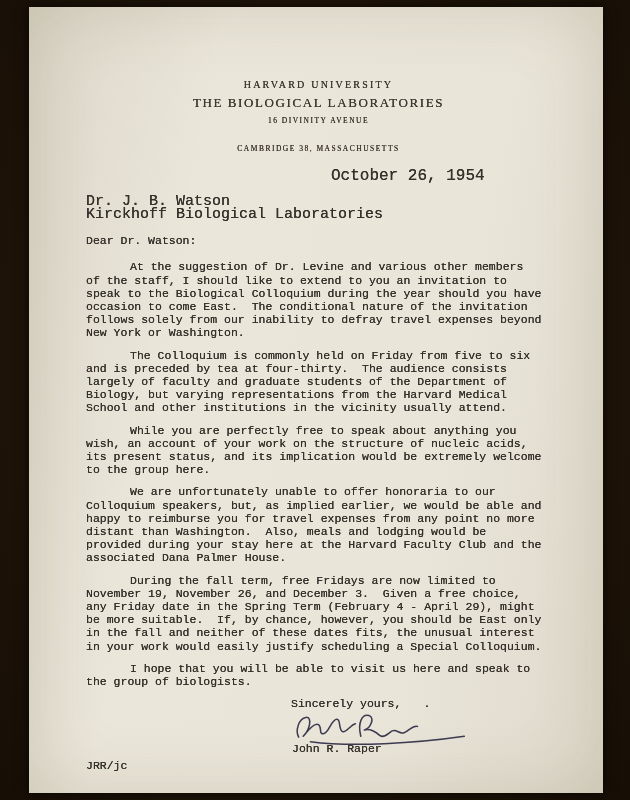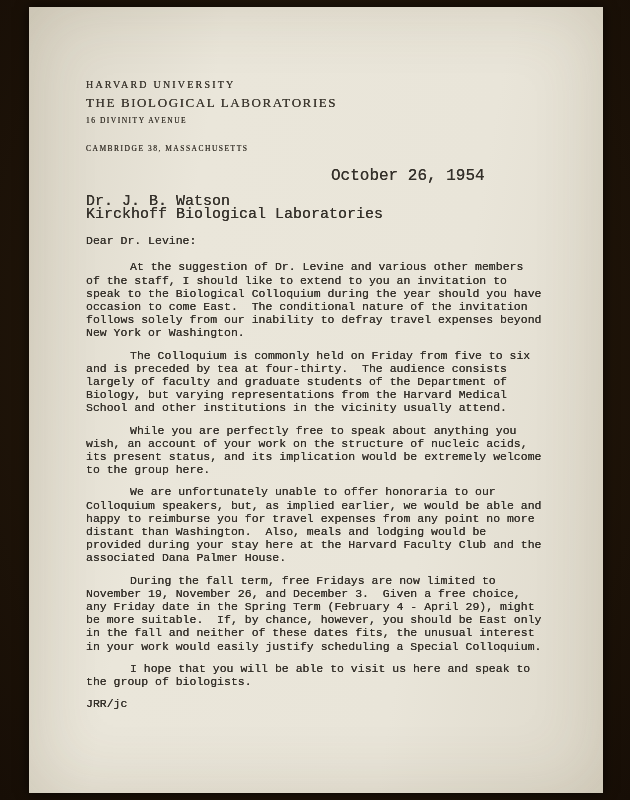--- a/index.html
+++ b/index.html
@@ -17,21 +17,21 @@
   .paper {
     position: absolute; left: 29px; top: 7px; width: 574px; height: 786px;
     box-sizing: border-box;
     padding: 72px 52px 0 57px;
     background: linear-gradient(100deg, #dbd6c8 0%, #eae6da 28%, #e9e5d9 68%, #ded9cb 100%);
     box-shadow: 0 0 12px rgba(0,0,0,0.7), inset 0 0 70px rgba(92,72,40,0.16);
     color: var(--ink, #34302a);
     text-shadow: 0 0 0.4px currentColor;
   }
   .letterhead {
-    text-align: left;
+    text-align: center;
     font-family: "Liberation Serif", "DejaVu Serif", serif;
     color: #3d3830;
   }
   .lh-university { font-size: 10px; letter-spacing: 2.2px; }
   .lh-dept { font-size: 13px; letter-spacing: 1.6px; margin-top: 5px; }
   .lh-small { font-size: 7.5px; letter-spacing: 1.5px; margin-top: 5px; }
   .lh-small + .lh-small { margin-top: 19px; }
   .date { margin: 14px 0 0 245px; font-size: 16px; }
   .recipient { margin-top: 10px; font-size: 15px; line-height: 13.2px; }
   .salutation { margin-top: 13px; font-size: 11.5px; }
@@ -65,28 +65,41 @@
       <div class="lh-small">CAMBRIDGE 38, MASSACHUSETTS</div>
     </header>
 
     <div class="date">October 26, 1954</div>
 
     <div class="recipient">
       <div>Dr. J. B. Watson</div>
       <div>Kirckhoff Biological Laboratories</div>
     </div>
 
-    <div class="salutation">Dear Dr. Levine:</div>
+    <div class="salutation">Dear Dr. Watson:</div>
 
     <div class="body">
       <p>At the suggestion of Dr. Levine and various other members of the staff, I should like to extend to you an invitation to speak to the Biological Colloquium during the year should you have occasion to come East.  The conditional nature of the invitation follows solely from our inability to defray travel expenses beyond New York or Washington.</p>
       <p>The Colloquium is commonly held on Friday from five to six and is preceded by tea at four-thirty.  The audience consists largely of faculty and graduate students of the Department of Biology, but varying representations from the Harvard Medical School and other institutions in the vicinity usually attend.</p>
       <p>While you are perfectly free to speak about anything you wish, an account of your work on the structure of nucleic acids, its present status, and its implication would be extremely welcome to the group here.</p>
       <p>We are unfortunately unable to offer honoraria to our Colloquium speakers, but, as implied earlier, we would be able and happy to reimburse you for travel expenses from any point no more distant than Washington.  Also, meals and lodging would be provided during your stay here at the Harvard Faculty Club and the associated Dana Palmer House.</p>
       <p>During the fall term, free Fridays are now limited to November 19, November 26, and December 3.  Given a free choice, any Friday date in the Spring Term (February 4 - April 29), might be more suitable.  If, by chance, however, you should be East only in the fall and neither of these dates fits, the unusual interest in your work would easily justify scheduling a Special Colloquium.</p>
       <p>I hope that you will be able to visit us here and speak to the group of biologists.</p>
     </div>
 
+    <div class="closing">
+      <div class="sincerely-row">
+        <span>Sincerely yours,</span><span class="stray">.</span>
+      </div>
+      <div class="signature">
+        <svg width="200" height="36" viewBox="0 0 200 40">
+          <path class="sig-stroke" d="M13,28 C9,21 13,7 21,6 C28,5 26,19 18,27 C24,20 30,12 35,14 C39,16 35,26 41,24 C47,22 49,9 55,8 C60,7 57,21 62,22 C66,23 71,14 76,13"></path>
+          <path class="sig-stroke" d="M82,27 C78,11 84,2 91,4 C98,6 93,18 86,20 C92,18 99,22 103,26 C108,30 113,23 117,21 C122,19 125,25 130,23 C136,21 140,14 145,16"></path>
+          <path class="sig-stroke" d="M26,33 C72,39 142,35 197,27"></path>
+        </svg>
+      </div>
+      <div class="typed-name">John R. Raper</div>
+    </div>
 
     <div class="initials">JRR/jc</div>
 
   </div>
 </div>
 
 </body></html>

